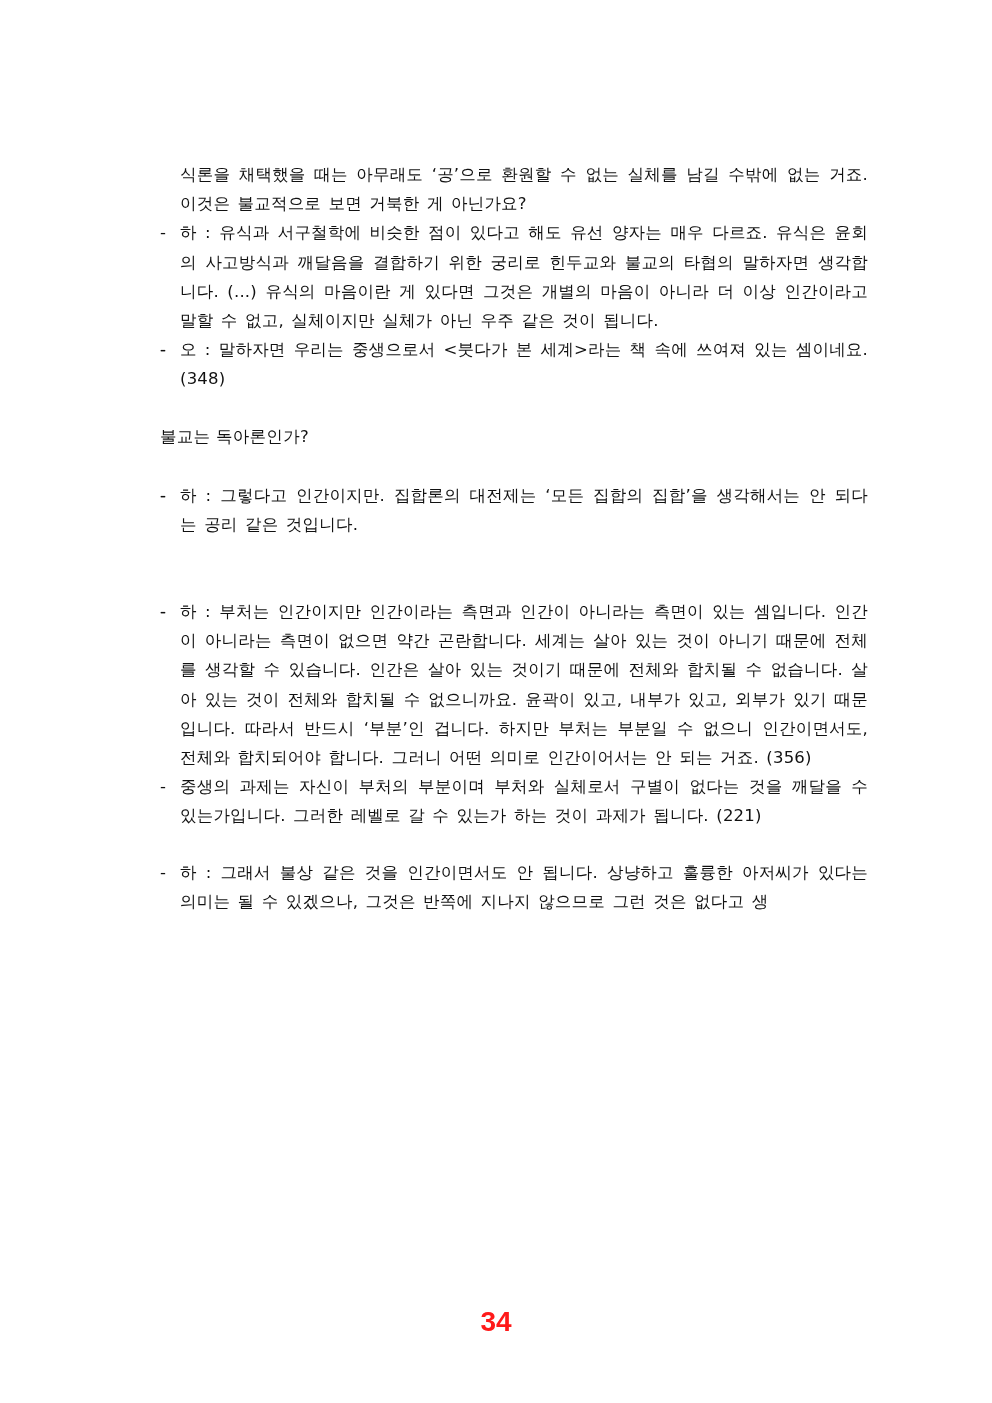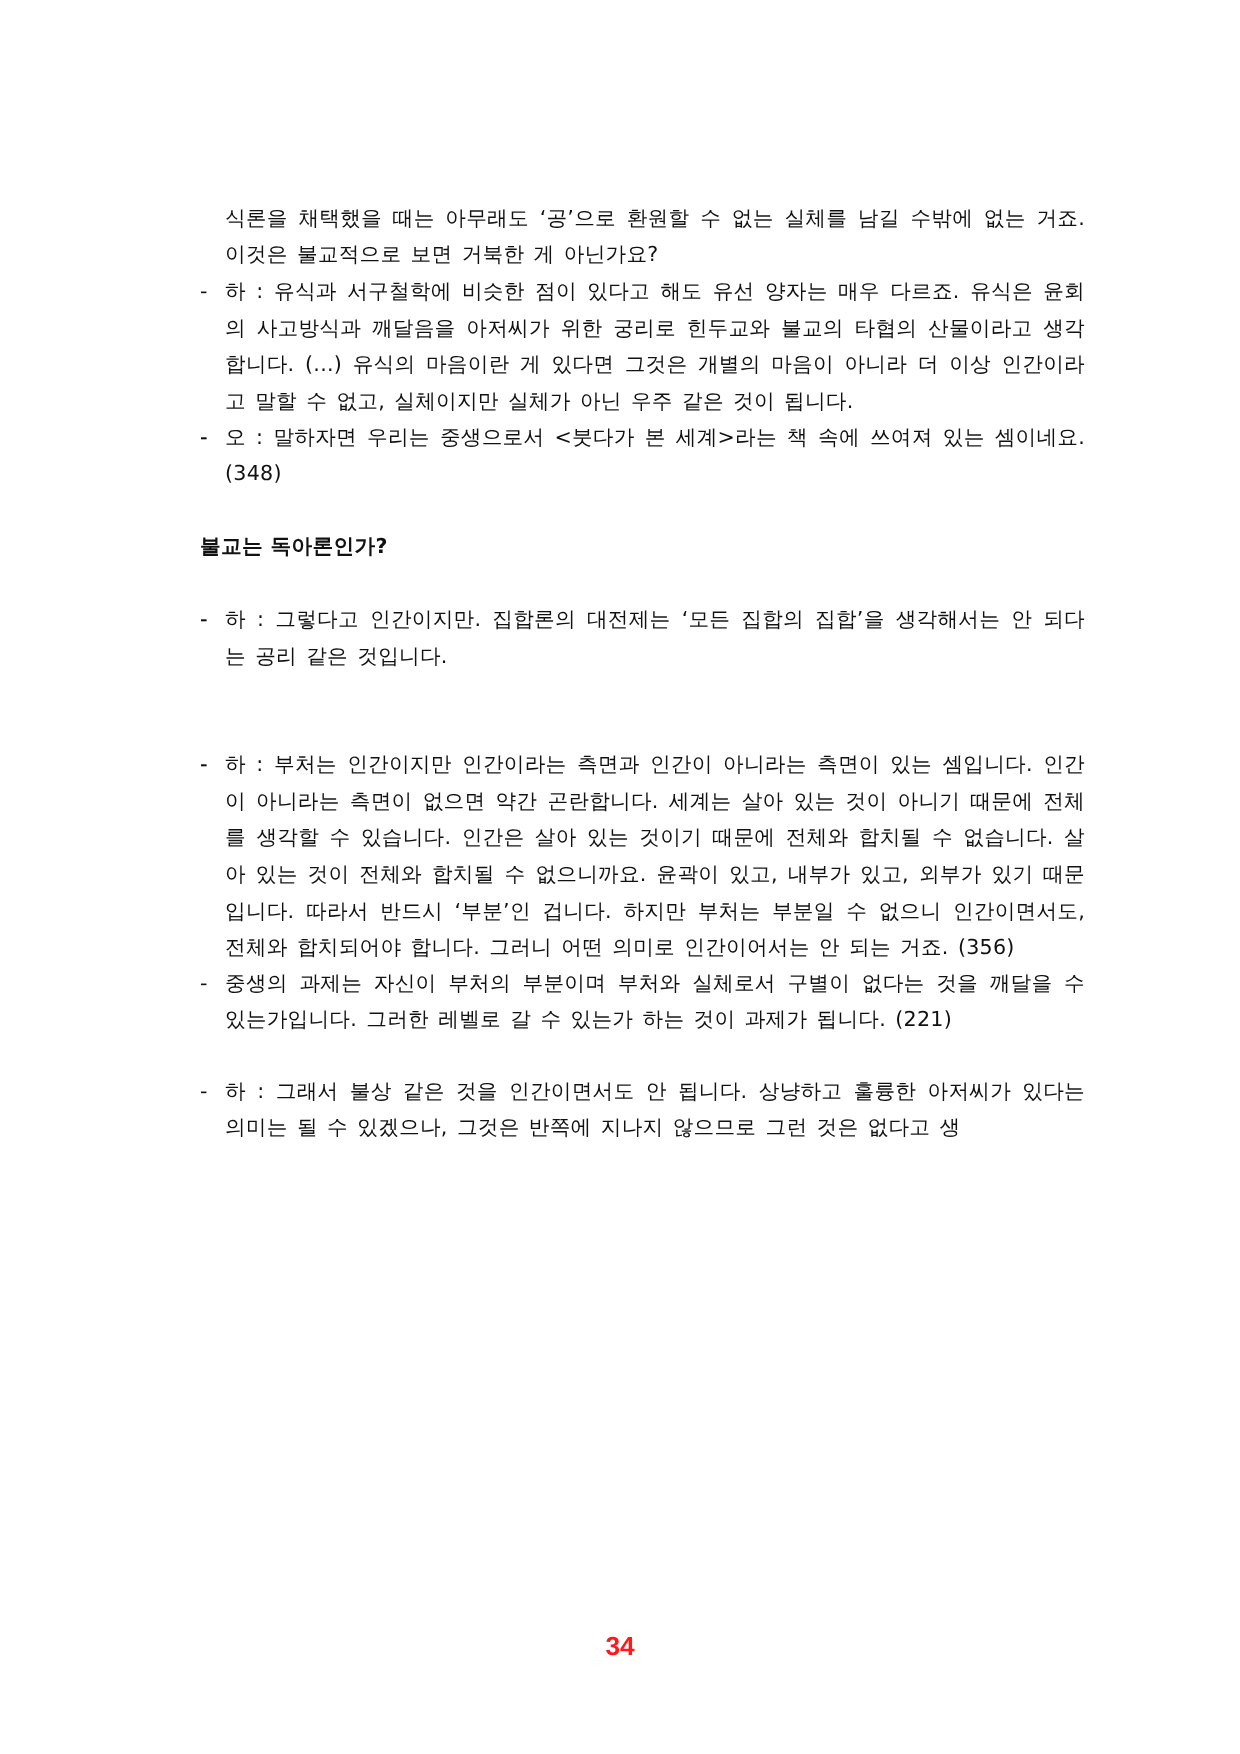--- a/index.html
+++ b/index.html
@@ -41,52 +41,52 @@
       padding-left: 20px;
       font-size: 16.5px;
       line-height: 29.2px;
       text-align: justify;
       text-align-last: left;
       letter-spacing: 0.2px;
       word-spacing: 2px;
       margin: 0;
     }
     .heading {
-      font-weight: bold;
+      font-weight: normal;
       font-size: 16.5px;
       line-height: 29px;
       margin: 0;
       letter-spacing: 0.3px;
     }
     .gap-s { height: 28px; }
     .gap-m { height: 30px; }
     .gap-l { height: 27px; }
     .page-number {
       position: absolute;
       left: 0;
       width: 992px;
       top: 1306px;
       text-align: center;
       color: #ff1a1a;
       font-family: "Liberation Sans", sans-serif;
       font-weight: bold;
-      font-size: 21px;
+      font-size: 28px;
     }
   </style>
 </head>
 <body>
 
 <div class="page">
 
   <p class="cont">식론을 채택했을 때는 아무래도 ‘공’으로 환원할 수 없는 실체를 남길 수밖에 없는 거죠. 이것은 불교적으로 보면 거북한 게 아닌가요?</p>
 
   <div>
     <p class="item">
       <span class="dash">-</span>
-      <span>하 : 유식과 서구철학에 비슷한 점이 있다고 해도 유선 양자는 매우 다르죠. 유식은 윤회의 사고방식과 깨달음을 아저씨가 위한 궁리로 힌두교와 불교의 타협의 산물이라고 생각합니다. (...)  유식의 마음이란 게 있다면 그것은 개별의 마음이 아니라 더 이상 인간이라고 말할 수 없고, 실체이지만 실체가 아닌 우주 같은 것이 됩니다.</span>
+      <span>하 : 유식과 서구철학에 비슷한 점이 있다고 해도 유선 양자는 매우 다르죠. 유식은 윤회의 사고방식과 깨달음을 결합하기 위한 궁리로 힌두교와 불교의 타협의 말하자면 생각합니다. (...)  유식의 마음이란 게 있다면 그것은 개별의 마음이 아니라 더 이상 인간이라고 말할 수 없고, 실체이지만 실체가 아닌 우주 같은 것이 됩니다.</span>
     </p>
     <p class="item">
       <span class="dash">-</span>
     </p>
     <p class="item">
       <span class="dash">-</span>
       <span>오 : 말하자면 우리는 중생으로서 &lt;붓다가 본 세계&gt;라는 책 속에 쓰여져 있는 셈이네요. (348)</span>
     </p>
   </div>
 

